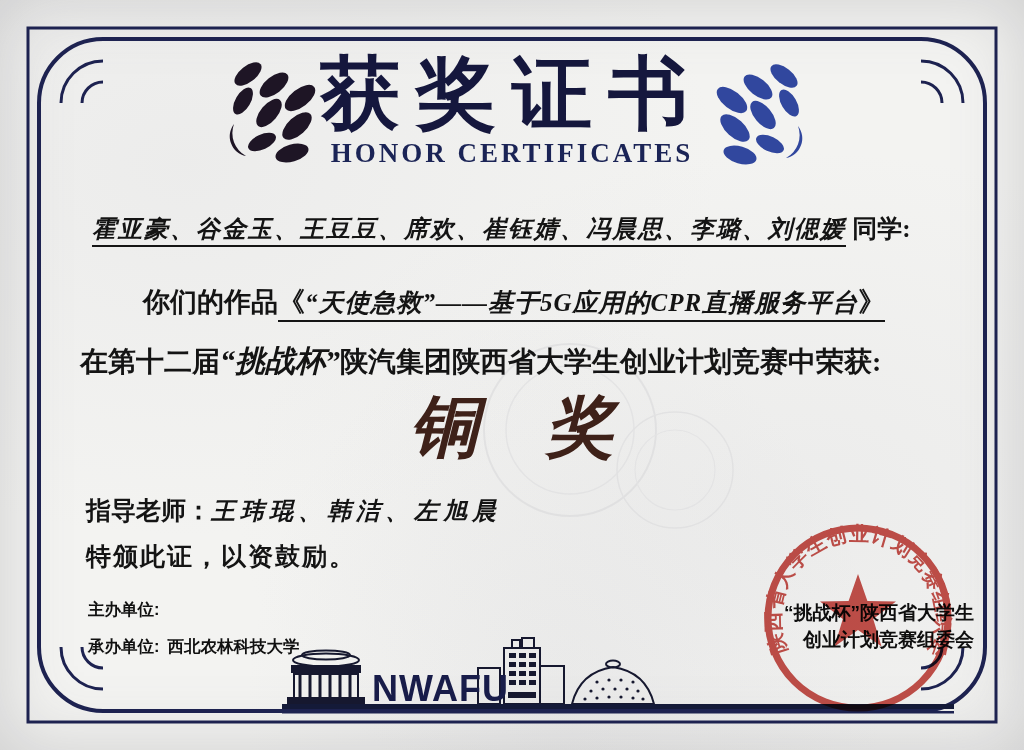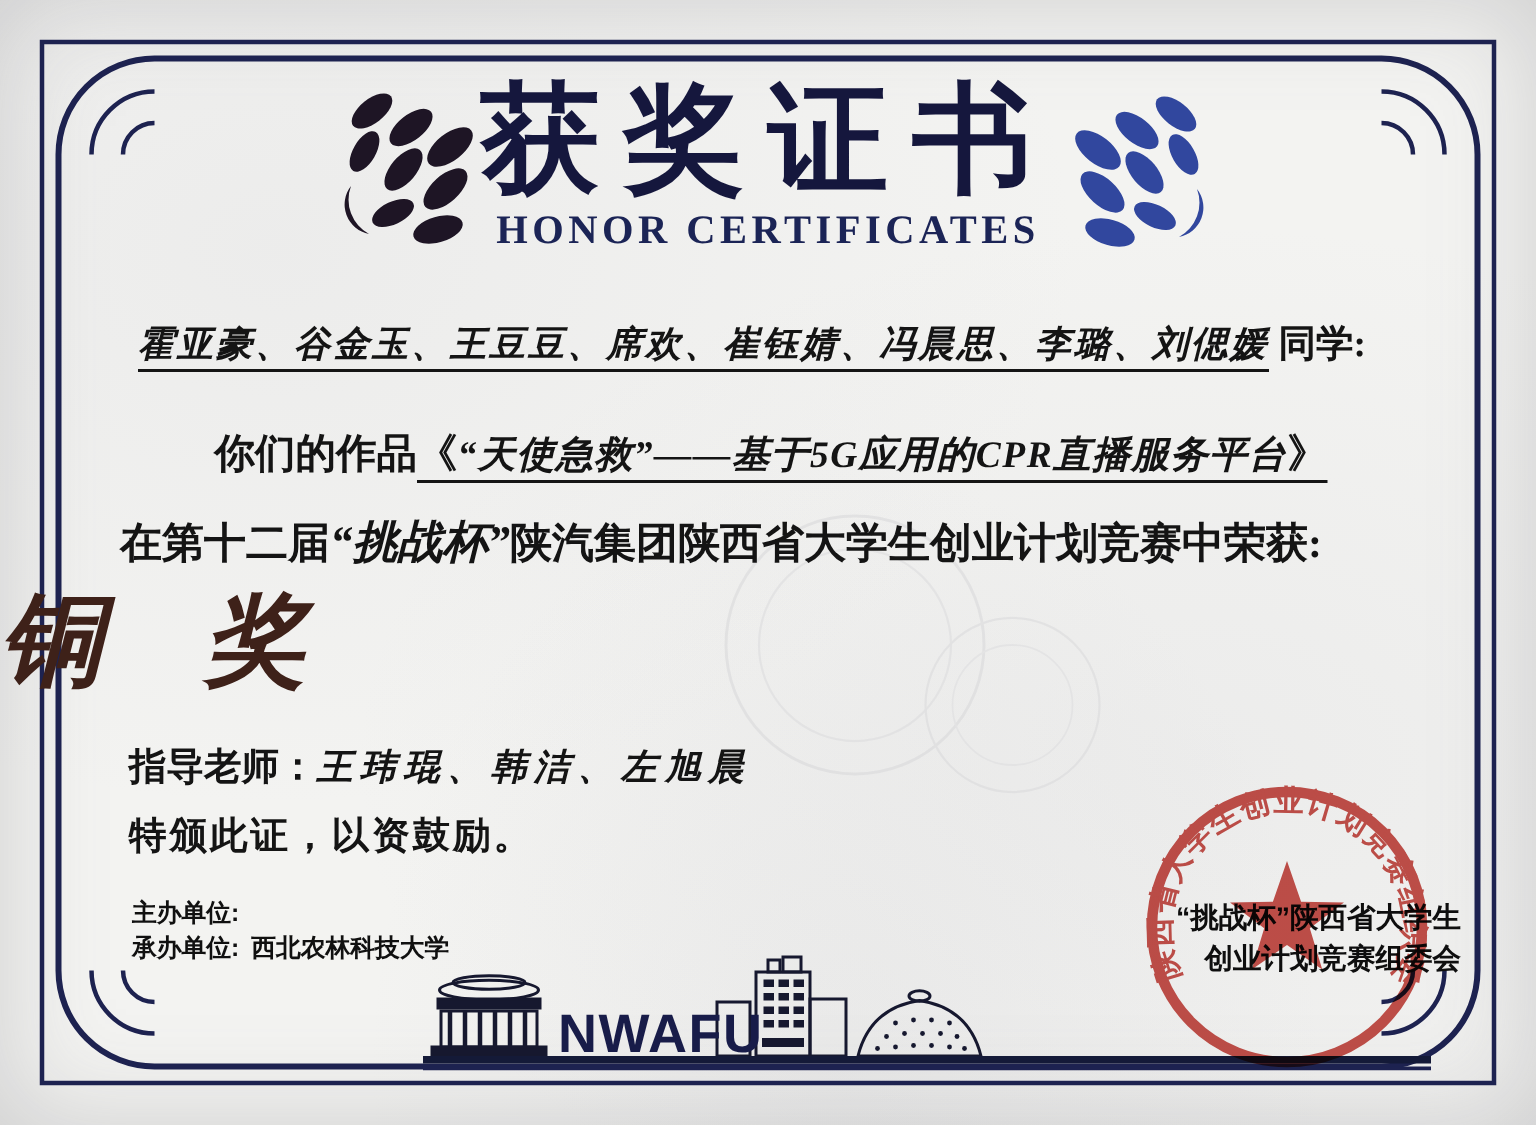--- a/index.html
+++ b/index.html
@@ -37,37 +37,38 @@
   .script{font-style:italic; font-weight:600;}
   .u{border-bottom:2.5px solid #151515; padding-bottom:3px;}
   .recipients-line{left:92px; top:212px; font-size:25px; font-weight:bold;}
   .recipients-line .names{font-size:24px; letter-spacing:2px;}
   .work-line{left:143px; top:284px; font-size:27px; font-weight:bold;}
   .work-line .wtitle{font-size:25px; letter-spacing:1px;}
   .competition-line{left:80px; top:341px; font-size:28px; font-weight:bold;}
   .competition-line .cup{font-size:30px;}
   .award-line{
     left:0; top:390px; width:100%;
+    text-align:center;
     font-size:68px; font-weight:900; font-style:italic;
     line-height:1.1;
   }
   .advisors-line{left:86px; top:494px; font-size:25px; font-weight:bold;}
   .advisors-line .names{font-size:24px; letter-spacing:5px;}
   .closing-line{left:86px; top:540px; font-size:25px; font-weight:bold; letter-spacing:2px;}
   
   .hosts-block{
     left:88px; top:598px;
     font-family:"Liberation Sans", sans-serif;
     font-size:16.5px; font-weight:bold;
     line-height:22px;
     color:#101010;
   }
   .hosts-row{display:flex;}
   .hosts-label{flex:0 0 auto; margin-right:8px;}
-  .organizer-row{margin-top:1px;}
+  .organizer-row{margin-top:15px;}
   
   .issuer-block{
     left:694px; top:599px; width:280px;
     text-align:right;
     font-family:Liberation Sans, sans-serif;
     font-size:19px; font-weight:bold;
     line-height:27px;
     color:#0e0e0e;
     z-index:5;
   }

